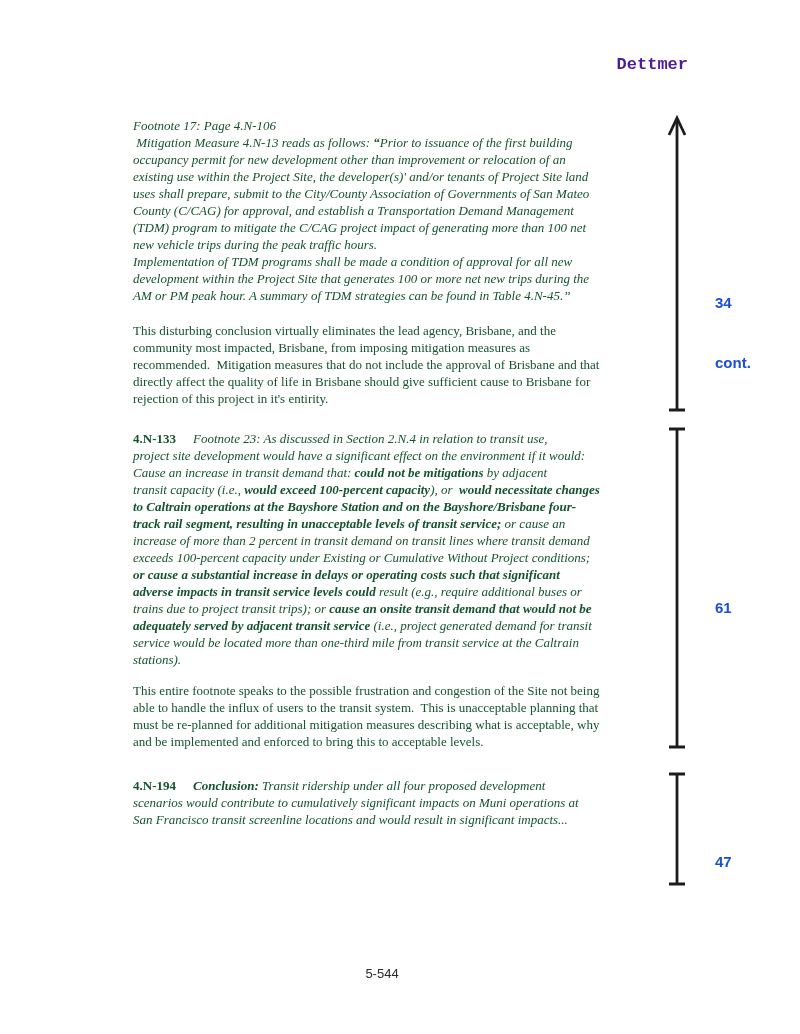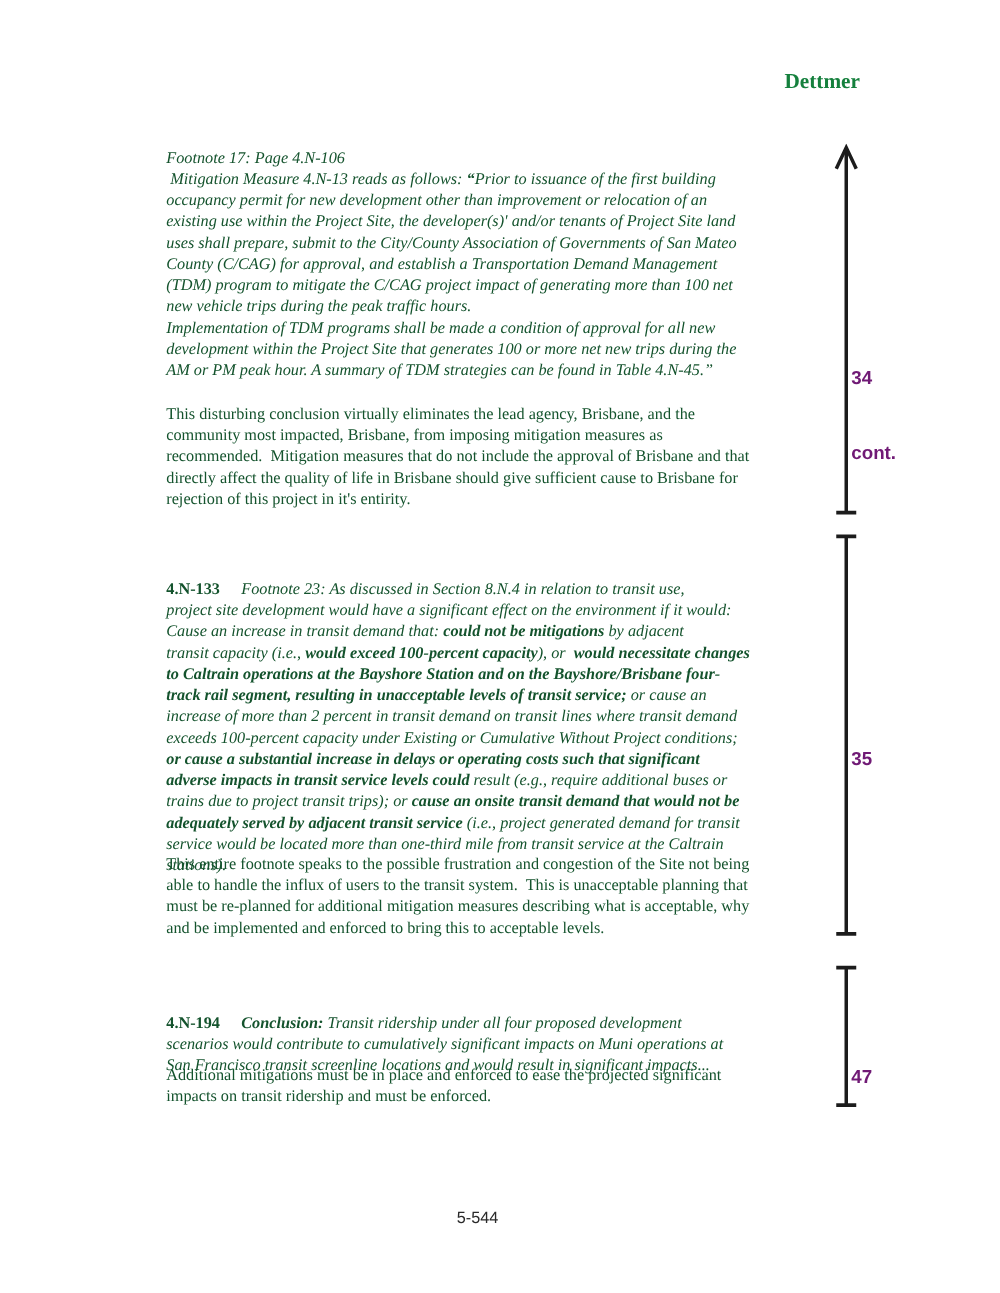--- a/index.html
+++ b/index.html
@@ -22,57 +22,56 @@
     color:#14532d;
   }
   .run-i{font-style:italic;}
   .run-bi{font-style:italic;font-weight:bold;}
   .run-r{font-style:normal;margin-top:16px;}
   .run-label{
     display:inline-block;
     width:60px;
     font-weight:bold;
     font-style:normal;
-    margin-top:32px;
   }
   .pos-a{top:117px;}
   .pos-b{top:322px;}
   .pos-c{top:430px;}
   .pos-d{top:682px;}
   .pos-e{top:777px;}
   .pos-f{top:851px;}
   
   .doc-header{
     position:absolute;
     top:55px;right:112px;
-    font-family:Liberation Serif, serif;
+    font-family:Liberation Mono, monospace;
     font-size:17px;font-weight:bold;
-    color:#15803d;
+    color:#4c1d95;
   }
   .page-number{
     position:absolute;
     top:966px;left:0;width:764px;
     text-align:center;
     font-family:"Liberation Sans", sans-serif;
     font-size:13px;
     color:#2a2a2a;
   }
   
   .bracket{position:absolute;left:662px;width:32px;}
   .bk-34{top:115px;height:298px;}
   .bk-35{top:427px;height:322px;}
   .bk-36{top:772px;height:114px;}
   .bracket svg{display:block;}
   .margin-note{
     position:absolute;
-    left:681px;
+    left:715px;
     font-family:"Liberation Sans", sans-serif;
     font-size:15px;font-weight:bold;
     line-height:20px;
-    color:#701a75;
+    color:#1d4ed8;
     white-space:pre;
   }
   .mn-34{top:253px;}
   .mn-35{top:558px;}
   .mn-36{top:812px;}
 </style>
 </head>
 <body>
 
 <div id="page">
@@ -88,43 +87,41 @@
 (TDM) program to mitigate the C/CAG project impact of generating more than 100 net
 new vehicle trips during the peak traffic hours.
 Implementation of TDM programs shall be made a condition of approval for all new
 development within the Project Site that generates 100 or more net new trips during the
 AM or PM peak hour. A summary of TDM strategies can be found in Table 4.N-45.”</span></div>
   <div class="tblock pos-b"><span class="run-r">This disturbing conclusion virtually eliminates the lead agency, Brisbane, and the
 community most impacted, Brisbane, from imposing mitigation measures as
 recommended.  Mitigation measures that do not include the approval of Brisbane and that
 directly affect the quality of life in Brisbane should give sufficient cause to Brisbane for
 rejection of this project in it's entirity.</span></div>
-  <div class="tblock pos-c"><span class="run-label">4.N-133</span><span class="run-i">Footnote 23: As discussed in Section 8.N.4 in relation to transit use,
+  <div class="tblock pos-c"><span class="run-label">4.N-133</span><span class="run-i">Footnote 23: As discussed in Section 2.N.4 in relation to transit use,
 project site development would have a significant effect on the environment if it would:
 Cause an increase in transit demand that: </span><span class="run-bi">could not be mitigations</span><span class="run-i"> by adjacent
 transit capacity (i.e., </span><span class="run-bi">would exceed 100-percent capacity</span><span class="run-i">), or  </span><span class="run-bi">would necessitate changes
 to Caltrain operations at the Bayshore Station and on the Bayshore/Brisbane four-
 track rail segment, resulting in unacceptable levels of transit service;</span><span class="run-i"> or cause an
 increase of more than 2 percent in transit demand on transit lines where transit demand
 exceeds 100-percent capacity under Existing or Cumulative Without Project conditions;
 </span><span class="run-bi">or cause a substantial increase in delays or operating costs such that significant
 adverse impacts in transit service levels could</span><span class="run-i"> result (e.g., require additional buses or
 trains due to project transit trips); or </span><span class="run-bi">cause an onsite transit demand that would not be
 adequately served by adjacent transit service</span><span class="run-i"> (i.e., project generated demand for transit
 service would be located more than one-third mile from transit service at the Caltrain
 stations).</span></div>
   <div class="tblock pos-d"><span class="run-r">This entire footnote speaks to the possible frustration and congestion of the Site not being
 able to handle the influx of users to the transit system.  This is unacceptable planning that
 must be re-planned for additional mitigation measures describing what is acceptable, why
 and be implemented and enforced to bring this to acceptable levels.</span></div>
   <div class="tblock pos-e"><span class="run-label">4.N-194</span><span class="run-bi">Conclusion:</span><span class="run-i"> Transit ridership under all four proposed development
 scenarios would contribute to cumulatively significant impacts on Muni operations at
 San Francisco transit screenline locations and would result in significant impacts...</span></div>
-  <div class="tblock pos-f"><span class="run-r">Additional mitigations must be in place and enforced to ease the projected significant
-impacts on transit ridership and must be enforced.</span></div>
 
   <div class="bracket bk-34">
     <svg width="32" height="298" viewBox="0 0 32 298">
       <line x1="15" y1="5" x2="15" y2="295" stroke="#1c1c1c" stroke-width="2.8"></line>
       <polyline points="7,20 15,3 23,20" fill="none" stroke="#1c1c1c" stroke-width="2.8"></polyline>
       <line x1="7" y1="295" x2="23" y2="295" stroke="#1c1c1c" stroke-width="3"></line>
     </svg>
   </div>
   <div class="margin-note mn-34">
     <div>34</div>
@@ -132,21 +129,21 @@
   </div>
 
   <div class="bracket bk-35">
     <svg width="32" height="322" viewBox="0 0 32 322">
       <line x1="15" y1="2" x2="15" y2="320" stroke="#1c1c1c" stroke-width="2.8"></line>
       <line x1="7" y1="2" x2="23" y2="2" stroke="#1c1c1c" stroke-width="3"></line>
       <line x1="7" y1="320" x2="23" y2="320" stroke="#1c1c1c" stroke-width="3"></line>
     </svg>
   </div>
   <div class="margin-note mn-35">
-    <div>35</div>
+    <div>61</div>
   </div>
 
   <div class="bracket bk-36">
     <svg width="32" height="114" viewBox="0 0 32 114">
       <line x1="15" y1="2" x2="15" y2="112" stroke="#1c1c1c" stroke-width="2.8"></line>
       <line x1="7" y1="2" x2="23" y2="2" stroke="#1c1c1c" stroke-width="3"></line>
       <line x1="7" y1="112" x2="23" y2="112" stroke="#1c1c1c" stroke-width="3"></line>
     </svg>
   </div>
   <div class="margin-note mn-36">

